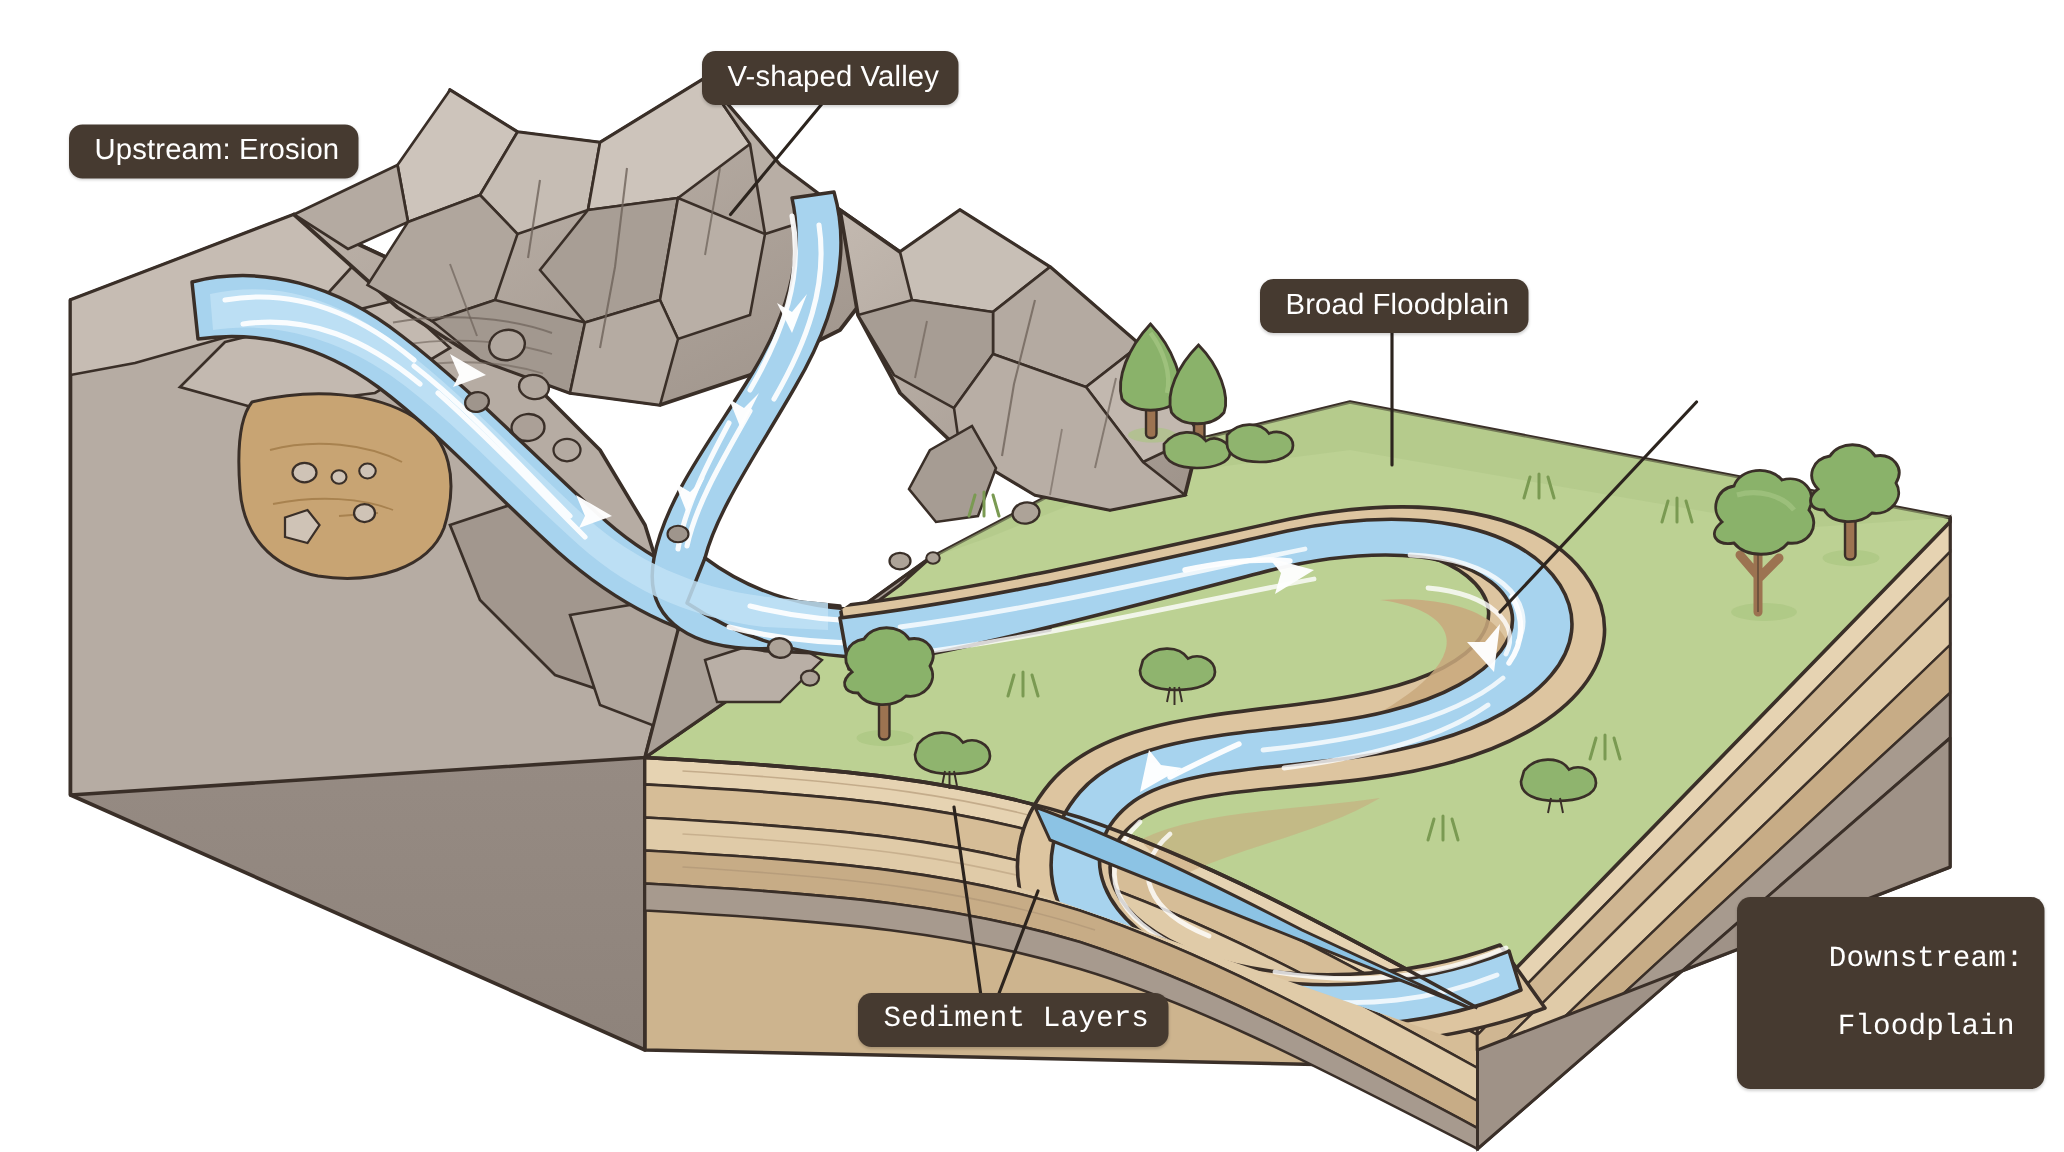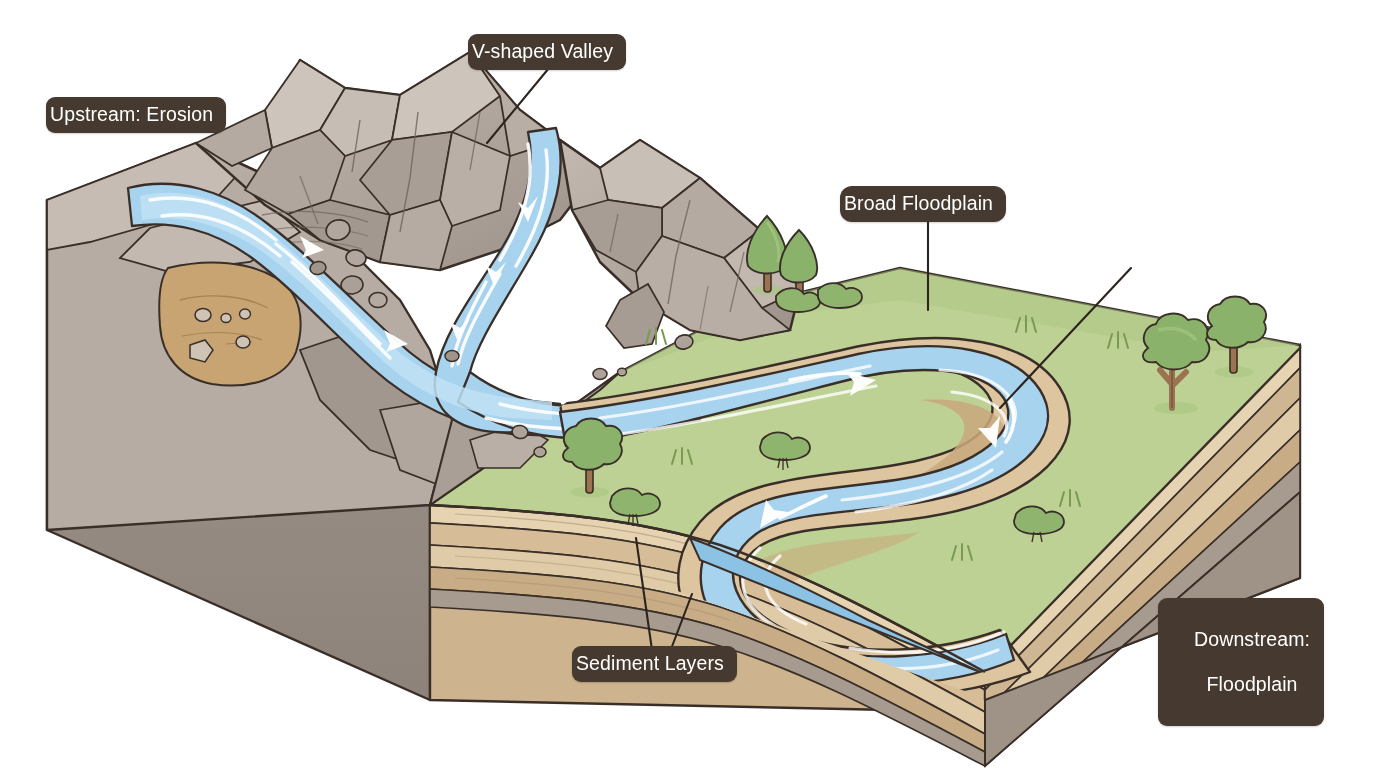--- a/index.html
+++ b/index.html
@@ -9,35 +9,35 @@
   }
   #stage{position:absolute;inset:0;width:1376px;height:768px;}
   svg.scene{position:absolute;left:0;top:0;width:1376px;height:768px;display:block;}
 
   
   .label{
     position:absolute;
     background:#463a30;
     color:#ffffff;
     border-radius:9px;
-    padding:6px 13px 7px 4px;
+    padding:6px 13px 7px 17px;
     font-size:19.5px;
     line-height:1.16;
     letter-spacing:.1px;
     white-space:pre;
     box-shadow:0 1px 2px rgba(0,0,0,.18);
     user-select:none;
   }
-  .label.two-line{ text-align:center; padding:7px 14px 8px 14px; }
-
-  #lbl-upstream   { left:46px;  top:83px;margin-top:14px;  }
+  .label.two-line{ text-align:center; padding:7px 14px 8px 14px;font-family:Liberation Mono, monospace; }
+
+  #lbl-upstream   { left:46px;  top:83px;  }
   #lbl-vvalley    { left:468px; top:34px;  }
-  #lbl-floodplain { left:840px; top:186px;border-radius:12px; }
+  #lbl-floodplain { left:840px; top:186px; }
   #lbl-slower     { left:1118px;top:245px; }
-  #lbl-sediment   { left:572px; top:646px; }
+  #lbl-sediment   { left:572px; top:662px;font-family:Liberation Mono, monospace; }
   #lbl-downstream { left:1158px;top:598px; }
 </style>
 </head>
 <body>
 
 <div id="stage">
 
   <svg class="scene" viewBox="0 0 1376 768">
     <defs>
 

